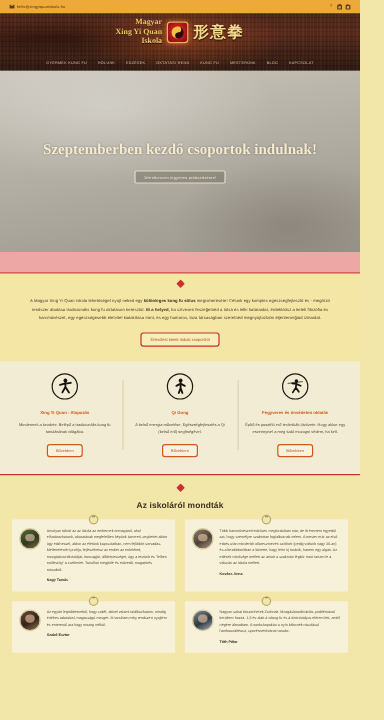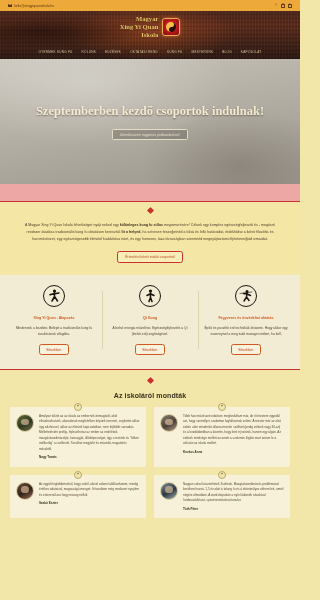--- a/index.html
+++ b/index.html
@@ -113,21 +113,21 @@
     color: #e8cda0;
     font-size: 3.1px;
     letter-spacing: .25px;
     cursor: pointer;
     white-space: nowrap;
     text-shadow: 0 .3px .6px rgba(0,0,0,.8);
   }
 
   
   .hero {
-    height: 125px;
+    height: 151px;
     position: relative;
     background: linear-gradient(170deg, #c9c5bb 0%, #b9b4a9 35%, #a9a49a 70%, #9d988e 100%);
     display: flex; flex-direction: column;
     align-items: center; justify-content: center;
     overflow: hidden;
   }
   .hero::before {
     content:"";
     position:absolute; inset:0;
     background:
@@ -342,20 +342,21 @@
   <div class="hdr-inner">
     <div class="logo-row">
       <div class="logo-text">
         <div>Magyar</div>
         <div>Xing Yi Quan</div>
         <div>Iskola</div>
       </div>
       <div class="logo-emblem">
         <div class="yinyang"></div>
       </div>
+      <div class="han">形意拳</div>
     </div>
 
     <nav class="nav">
       <span class="nav-item">GYERMEK KUNG FU</span>
       <span class="nav-item">RÓLUNK</span>
       <span class="nav-item">EDZÉSEK</span>
       <span class="nav-item">OKTATÁSI REND</span>
       <span class="nav-item">KUNG FU</span>
       <span class="nav-item">MESTERÜNK</span>
       <span class="nav-item">BLOG</span>

